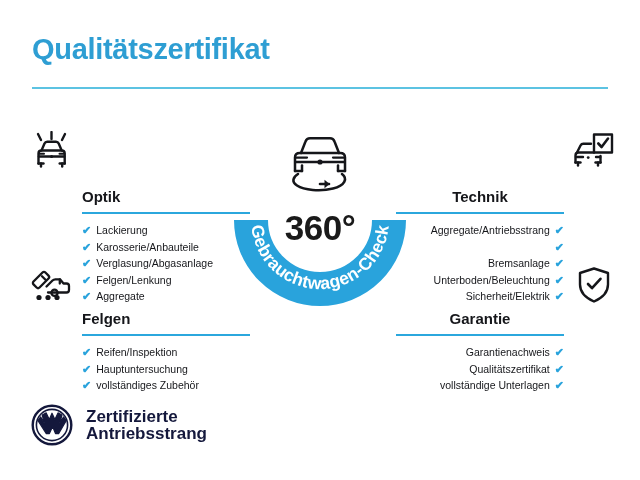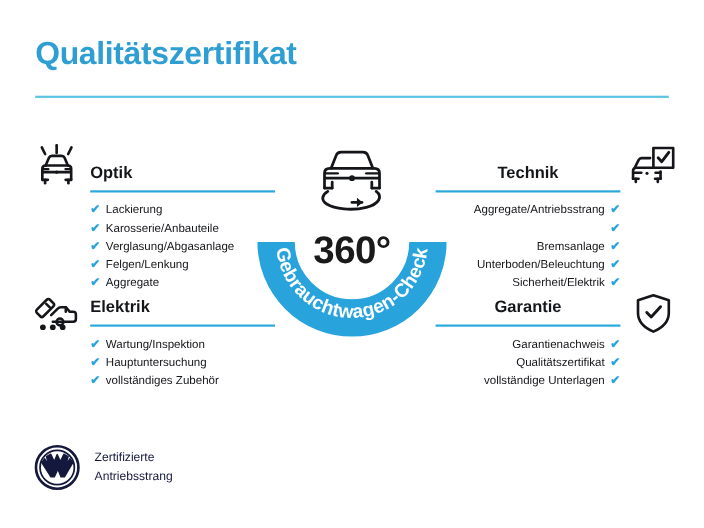--- a/index.html
+++ b/index.html
@@ -39,20 +39,21 @@
     background: #5cc3e2;
   }
 
   
   .section {
     position: absolute;
   }
   .section-head {
     position: relative;
     height: 26px;
+    margin-top: 39px;
   }
   .section-title {
     font-size: 15px;
     font-weight: bold;
     color: #15161a;
     line-height: 20px;
     white-space: nowrap;
   }
   .section-rule {
     height: 2px;
@@ -133,22 +134,22 @@
   #vw-lockup {
     position: absolute;
     left: 31px;
     top: 404px;
     display: flex;
     align-items: center;
   }
   #vw-logo { flex: none; }
   #vw-text {
     margin-left: 13px;
-    font-size: 11px;
-    font-weight: normal;
+    font-size: 17px;
+    font-weight: bold;
     line-height: 17px;
     color: #14183c;
     white-space: nowrap;
   }
 </style>
 </head>
 <body>
 
 <div id="page">
 
@@ -221,27 +222,27 @@
       <circle cx="26.5" cy="28.7" r="3.1"></circle>
 
       <circle cx="11" cy="33.5" r="2.6" fill="#15161a" stroke="none"></circle>
       <circle cx="20" cy="33.5" r="2.6" fill="#15161a" stroke="none"></circle>
       <circle cx="29" cy="33.5" r="2.6" fill="#15161a" stroke="none"></circle>
     </svg>
   </div>
 
   <div class="section sec-left" id="sec-wartung">
     <div class="section-head">
-      <div class="section-title">Elektrik</div>
+      <div class="section-title">Felgen</div>
       <div class="section-rule"></div>
     </div>
     <div class="items">
       <div class="item">
         <span class="check">✔</span>
-        <span>Wartung/Inspektion</span>
+        <span>Reifen/Inspektion</span>
       </div>
       <div class="item">
         <span class="check">✔</span>
         <span>Hauptuntersuchung</span>
       </div>
       <div class="item">
         <span class="check">✔</span>
         <span>vollständiges Zubehör</span>
       </div>
     </div>

